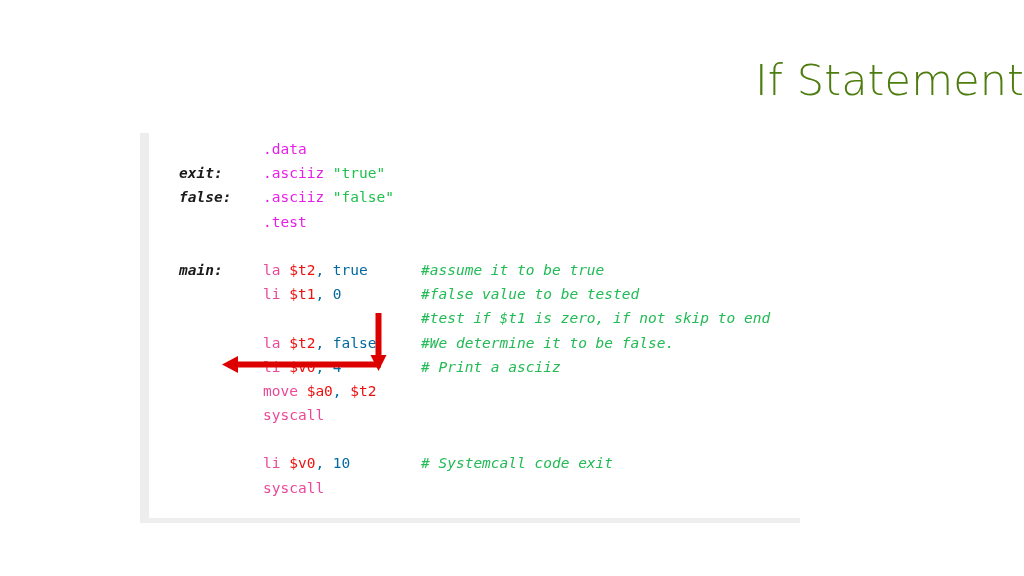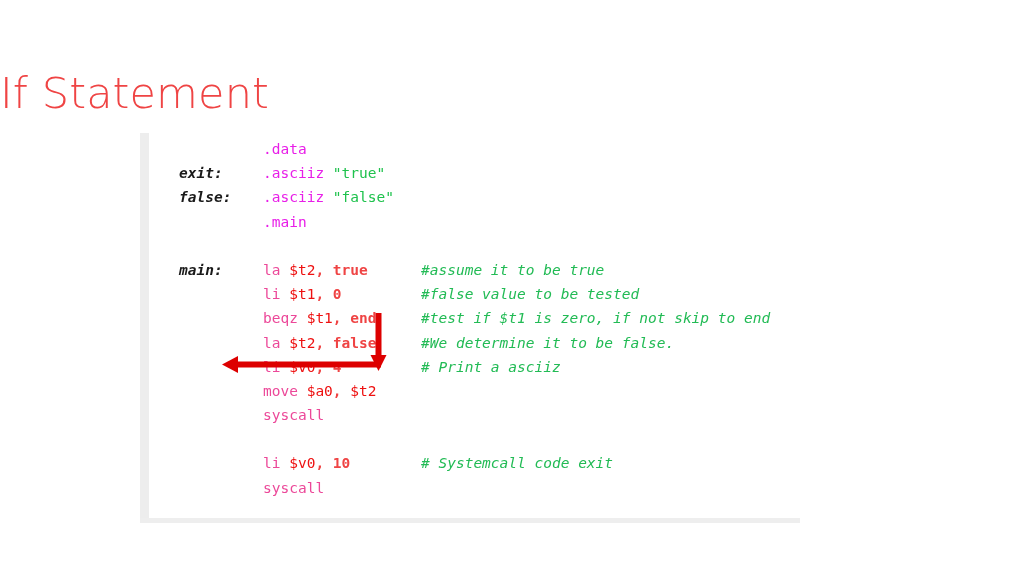--- a/index.html
+++ b/index.html
@@ -14,28 +14,27 @@
     overflow: hidden;
     position: relative;
   }
 
   
   #slide-title {
     position: absolute;
     top: 54px;
     left: 0;
     width: 1024px;
-    text-align: left;
+    text-align: right;
     font-family: "DejaVu Sans", sans-serif;
     font-weight: 300;
     font-size: 43px;
     line-height: 52px;
-    color: #ef4444;
+    color: #4d7c0f;
     letter-spacing: 0.1px;
-    margin-top: 13px;
   }
 
   
   #code-block {
     position: absolute;
     left: 140px;
     top: 133px;
     width: 660px;
     height: 392px;
     background: #ffffff;
@@ -102,21 +101,21 @@
     top: 0;
     font-style: italic;
     color: #22bb55;
   }
 
   
   .tok-directive { color: #e81ee8; }
   .tok-string    { color: #1fc24d; }
   .tok-mnemonic  { color: #ec4899; }
   .tok-reg       { color: #ee1111; }
-  .tok-plain     { color: #ef4444; font-weight: bold; }
+  .tok-plain     { color: #0369a1; }
 
   
   #flow-arrow {
     position: absolute;
     left: 0;
     top: 0;
     width: 1024px;
     height: 576px;
     pointer-events: none;
   }
@@ -128,25 +127,25 @@
 
 <div id="code-block">
 
   <div id="code-gutter"></div>
   <div id="code-baseline"></div>
 
   <div id="code-lines">
       <div class="code-line"><span class="col-code"><span class="tok-directive">.data</span></span></div>
       <div class="code-line"><span class="col-label">exit:</span><span class="col-code"><span class="tok-directive">.asciiz </span><span class="tok-string">"true"</span></span></div>
       <div class="code-line"><span class="col-label">false:</span><span class="col-code"><span class="tok-directive">.asciiz </span><span class="tok-string">"false"</span></span></div>
-      <div class="code-line"><span class="col-code"><span class="tok-directive">.main</span></span></div>
+      <div class="code-line"><span class="col-code"><span class="tok-directive">.test</span></span></div>
       <div class="code-line blank"></div>
       <div class="code-line"><span class="col-label">main:</span><span class="col-code"><span class="tok-mnemonic">la </span><span class="tok-reg">$t2</span><span class="tok-plain">, true</span></span><span class="col-comment">#assume it to be true</span></div>
       <div class="code-line"><span class="col-code"><span class="tok-mnemonic">li </span><span class="tok-reg">$t1</span><span class="tok-plain">, 0</span></span><span class="col-comment">#false value to be tested</span></div>
-      <div class="code-line"><span class="col-code"><span class="tok-mnemonic">beqz </span><span class="tok-reg">$t1</span><span class="tok-plain">, end</span></span><span class="col-comment">#test if $t1 is zero, if not skip to end</span></div>
+      <div class="code-line"><span class="col-comment">#test if $t1 is zero, if not skip to end</span></div>
       <div class="code-line"><span class="col-code"><span class="tok-mnemonic">la </span><span class="tok-reg">$t2</span><span class="tok-plain">, false</span></span><span class="col-comment">#We determine it to be false.</span></div>
       <div class="code-line"><span class="col-code"><span class="tok-mnemonic">li </span><span class="tok-reg">$v0</span><span class="tok-plain">, 4</span></span><span class="col-comment"># Print a asciiz</span></div>
       <div class="code-line"><span class="col-code"><span class="tok-mnemonic">move </span><span class="tok-reg">$a0</span><span class="tok-plain">, </span><span class="tok-reg">$t2</span></span></div>
       <div class="code-line"><span class="col-code"><span class="tok-mnemonic">syscall</span></span></div>
       <div class="code-line blank"></div>
       <div class="code-line"><span class="col-code"><span class="tok-mnemonic">li </span><span class="tok-reg">$v0</span><span class="tok-plain">, 10</span></span><span class="col-comment"># Systemcall code exit</span></div>
       <div class="code-line"><span class="col-code"><span class="tok-mnemonic">syscall</span></span></div>
     </div>
 
 </div>

